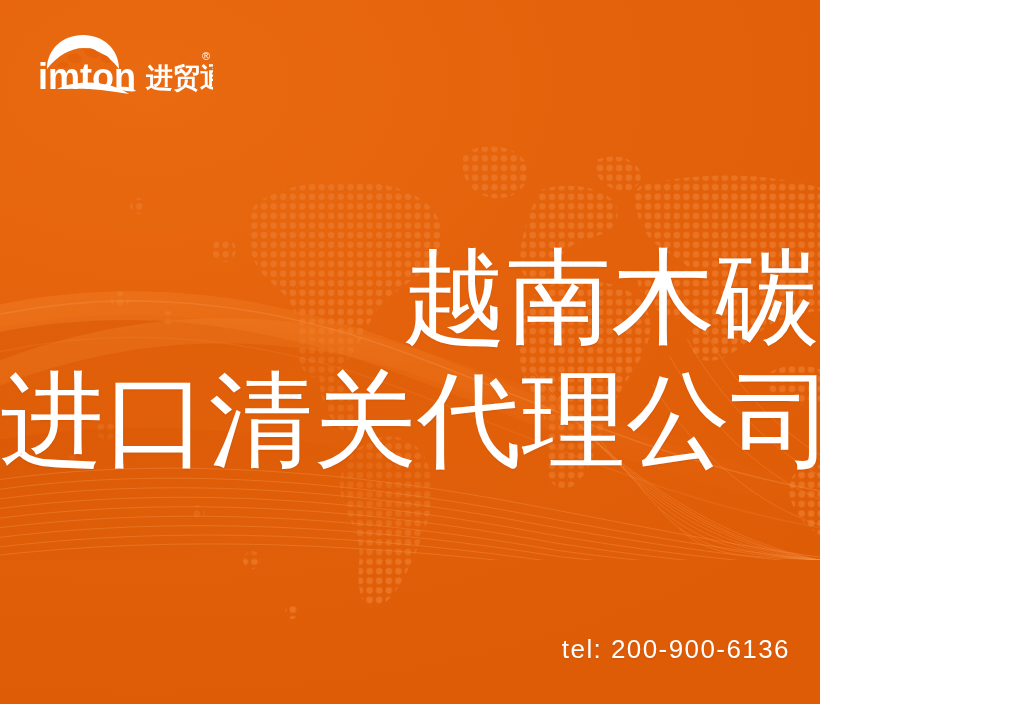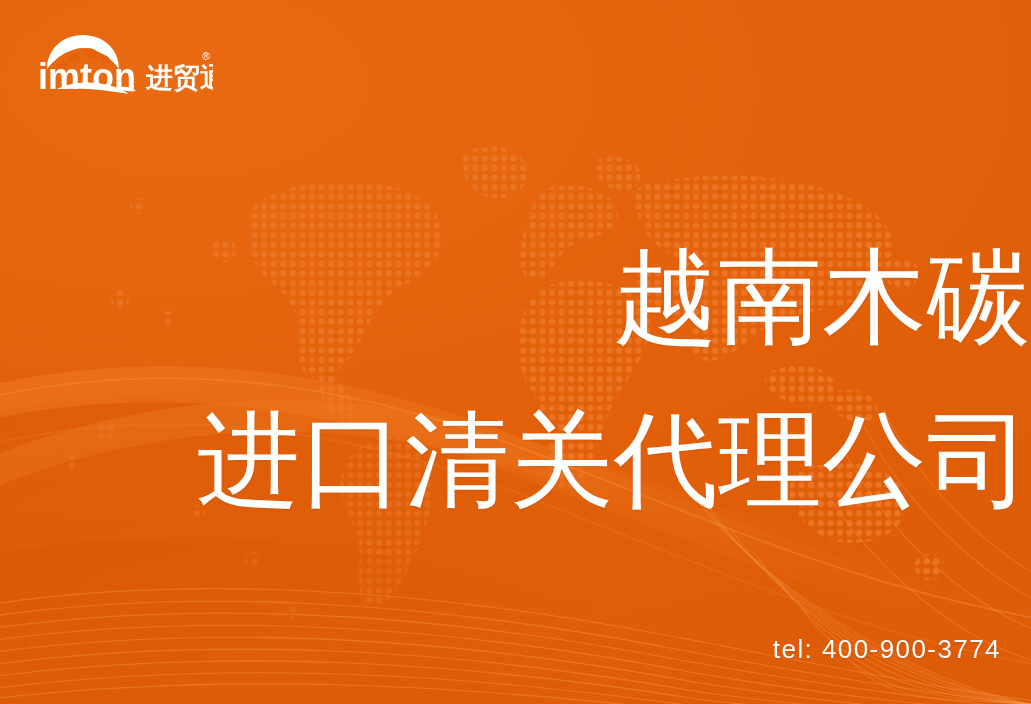--- a/index.html
+++ b/index.html
@@ -4,21 +4,21 @@
 <style>
   html, body {
     margin: 0;
     padding: 0;
     background: #ffffff;
   }
   * { box-sizing: border-box; }
 
   .banner {
     position: relative;
-    width: 1031px;
+    width: 820px;
     height: 704px;
     overflow: hidden;
     background: #e4620b;
     font-family: "Liberation Sans", "DejaVu Sans", sans-serif;
   }
 
   
   .bg-base {
     position: absolute;
     inset: 0;
@@ -65,21 +65,21 @@
     font-weight: 400;
     line-height: 1.18;
     letter-spacing: 0.02em;
     text-shadow: 0 1px 2px rgba(150,55,0,0.18);
   }
   .headline-line {
     display: block;
     white-space: nowrap;
   }
   .headline-line-1 { font-size: 104px; }
-  .headline-line-2 { font-size: 104px; margin-top: 40px; }
+  .headline-line-2 { font-size: 104px; }
 
   
   .tel {
     position: absolute;
     right: 30px;
     top: 634px;
     color: #ffffff;
     font-size: 26px;
     font-family: "Liberation Sans", "DejaVu Sans", sans-serif;
     letter-spacing: 0.055em;
@@ -270,15 +270,15 @@
       <text x="169" y="33" font-family="Liberation Sans, DejaVu Sans, sans-serif" font-size="11" fill="#ffffff">®</text>
     </svg>
 
   </div>
 
   <div class="headline">
     <span class="headline-line headline-line-1">越南木碳</span>
     <span class="headline-line headline-line-2">进口清关代理公司</span>
   </div>
 
-  <div class="tel">tel: 400-900-3774</div>
+  <div class="tel">tel: 200-900-6136</div>
 
 </div>
 
 </body></html>

